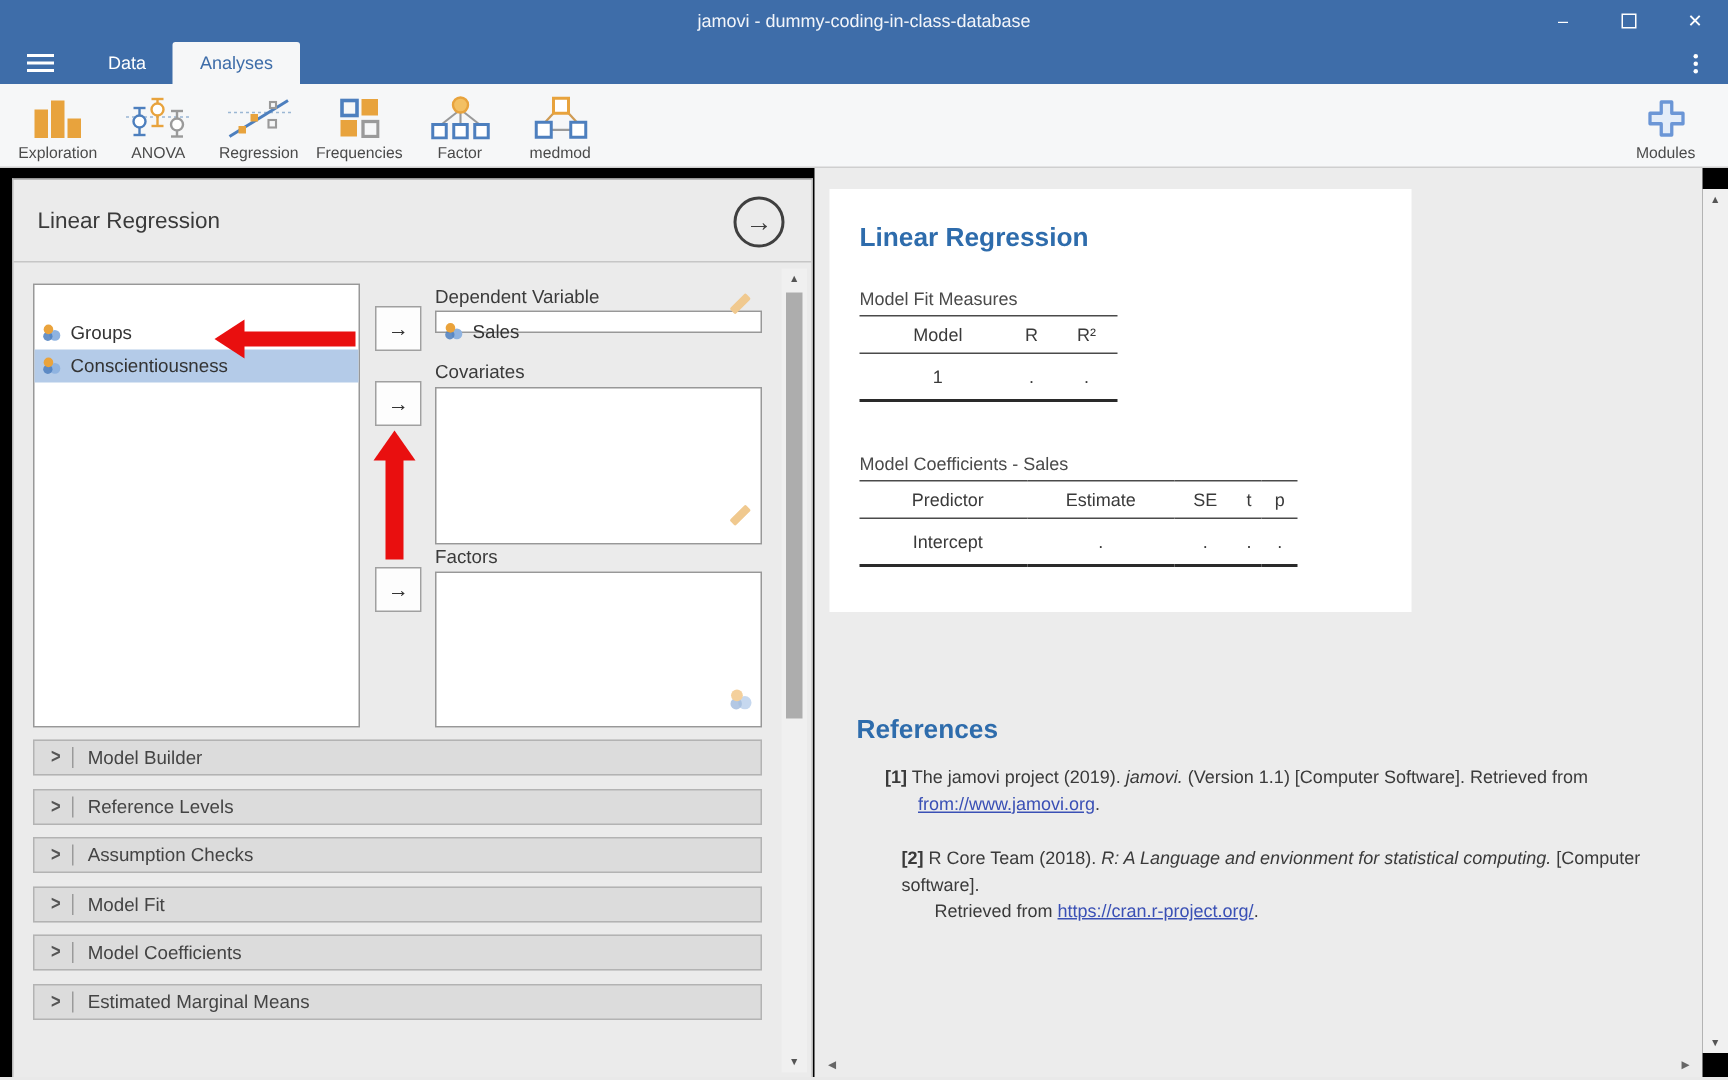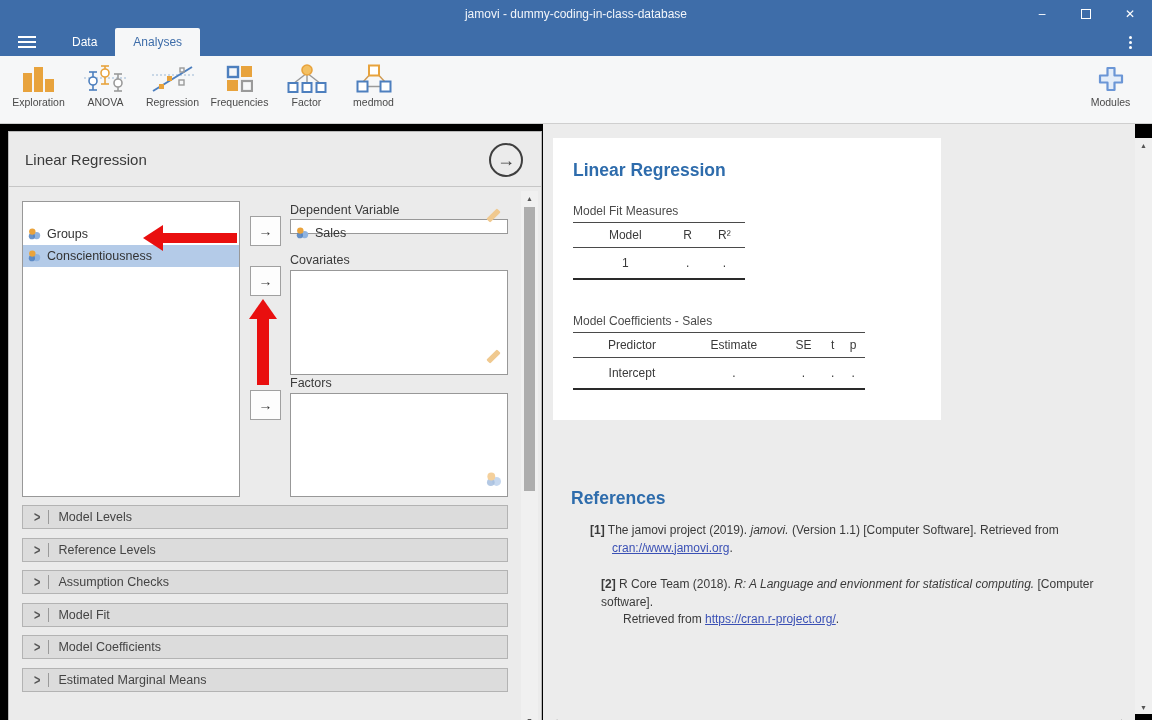--- a/index.html
+++ b/index.html
@@ -21,21 +21,21 @@
                justify-content:center; align-items:center; gap:3px; }
   .hamburger i { display:block; width:18px; height:2px; background:#fff; }
   .tab { height:28px; padding:0 18px; display:flex; align-items:center; color:#ffffff;
          font-size:12px; }
   .tab.active { background:#f6f7f8; color:#3e6da9; border-radius:2px 2px 0 0; }
   .kebab { position:absolute; right:8px; top:0; width:28px; height:28px; display:flex;
            flex-direction:column; align-items:center; justify-content:center; gap:2px; }
   .kebab i { width:3px; height:3px; border-radius:50%; background:#fff; display:block; }
 
   
-  .ribbon { height:68px; background:#f6f7f8; border-bottom:1px solid #cfcfcf;
+  .ribbon { height:56px; background:#f6f7f8; border-bottom:1px solid #cfcfcf;
             display:flex; align-items:stretch; padding-left:5px; }
   .rib-item { width:67px; display:flex; flex-direction:column; align-items:center;
               justify-content:flex-start; padding-top:6px; }
   .rib-icon { height:33px; display:flex; align-items:center; justify-content:center; }
   .rib-label { font-size:10.5px; color:#4a4a4a; margin-top:1px; }
   .rib-modules { margin-left:auto; margin-right:8px; }
 
   
   .main { position:relative; height:606px; background:#000000; }
 
@@ -344,21 +344,21 @@
       </div>
       <div class="arrow-v">
         <div class="head"></div>
           <div class="shaft"></div>
       </div>
 
       <div class="sections">
         <div class="sect">
           <span class="chev">&gt;</span>
           <span class="sep"></span>
-          <span>Model Levels</span>
+          <span>Model Builder</span>
         </div>
         <div class="sect">
           <span class="chev">&gt;</span>
           <span class="sep"></span>
           <span>Reference Levels</span>
         </div>
         <div class="sect">
           <span class="chev">&gt;</span>
           <span class="sep"></span>
           <span>Assumption Checks</span>
@@ -435,21 +435,21 @@
     </div>
 
     <div class="res-h1 refs-h1">References</div>
 
     <div class="ref ref1">
       <div>
         <span class="num">[1]</span>
         <span>The jamovi project (2019). </span><span class="it">jamovi.</span><span> (Version 1.1) [Computer Software]. Retrieved from</span>
       </div>
       <div class="line2">
-        <span></span><a href="#">cran://www.jamovi.org</a><span>.</span>
+        <span></span><a href="#">from://www.jamovi.org</a><span>.</span>
       </div>
     </div>
 
     <div class="ref ref2">
       <div>
         <span class="num">[2]</span>
         <span>R Core Team (2018). </span><span class="it">R: A Language and envionment for statistical computing.</span><span> [Computer software].</span>
       </div>
       <div class="line2">
         <span>Retrieved from </span><a href="#">https://cran.r-project.org/</a><span>.</span>

